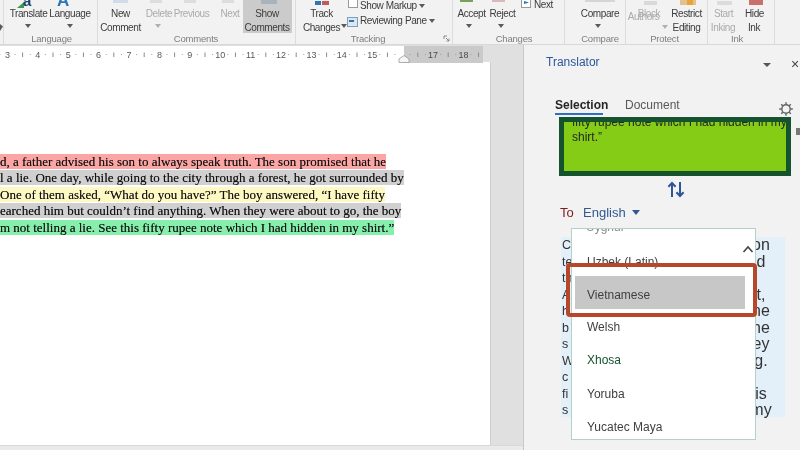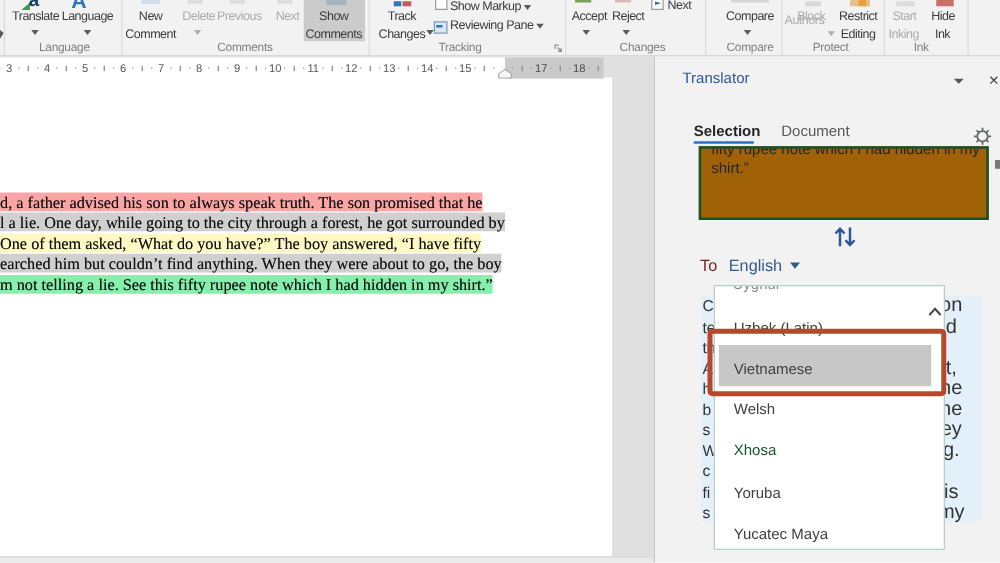--- a/index.html
+++ b/index.html
@@ -218,21 +218,21 @@
 <div class="abs" style="left:555px;top:112.5px;width:48px;height:2.5px;background:#2f6fc1;"></div>
 
 <svg class="abs" style="left:778px;top:101px;" width="16" height="16" viewBox="0 0 16 16">
   <g stroke="#5f6368" stroke-width="1.4" fill="none">
     <circle cx="8" cy="8" r="4.2"></circle>
     <path d="M8 1.2 V3.4 M8 12.6 V14.8 M1.2 8 H3.4 M12.6 8 H14.8 M3.2 3.2 L4.8 4.8 M11.2 11.2 L12.8 12.8 M12.8 3.2 L11.2 4.8 M4.8 11.2 L3.2 12.8"></path>
   </g>
   <circle cx="8" cy="8" r="1.6" fill="#f2f2f2" stroke="none"></circle>
 </svg>
 
-<div class="abs" style="left:559px;top:117px;width:232px;height:59px;background:#a16207;border:2px solid #14532d;box-sizing:border-box;overflow:hidden;">
+<div class="abs" style="left:559px;top:117px;width:232px;height:59px;background:#84cc16;border:5px solid #14532d;box-sizing:border-box;overflow:hidden;">
   <div style="margin-top:-7px;padding-left:8px;font-size:12px;line-height:15px;color:#262626;white-space:nowrap;">fifty rupee note which I had hidden in my<br>shirt.”</div>
 </div>
 
 <svg class="abs" style="left:665px;top:180px;" width="22" height="19" viewBox="0 0 22 19">
   <g stroke="#2b579a" stroke-width="2" fill="none">
     <path d="M7 17 V3 M3.4 6.8 L7 3 L10.6 6.8"></path>
     <path d="M15 2 V16 M11.4 12.2 L15 16 L18.6 12.2"></path>
   </g>
 </svg>
 

